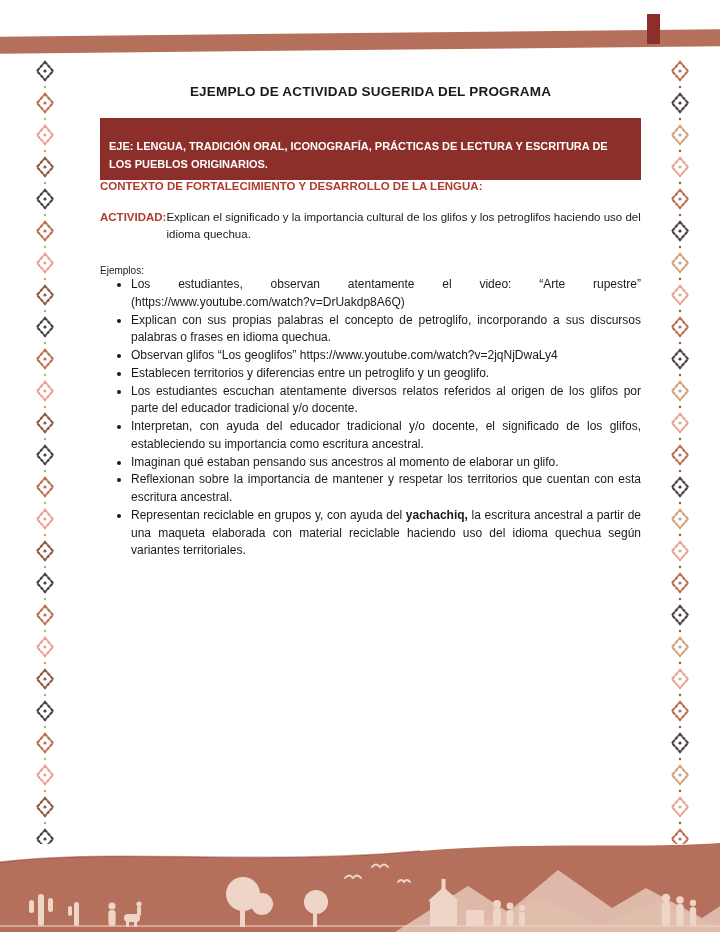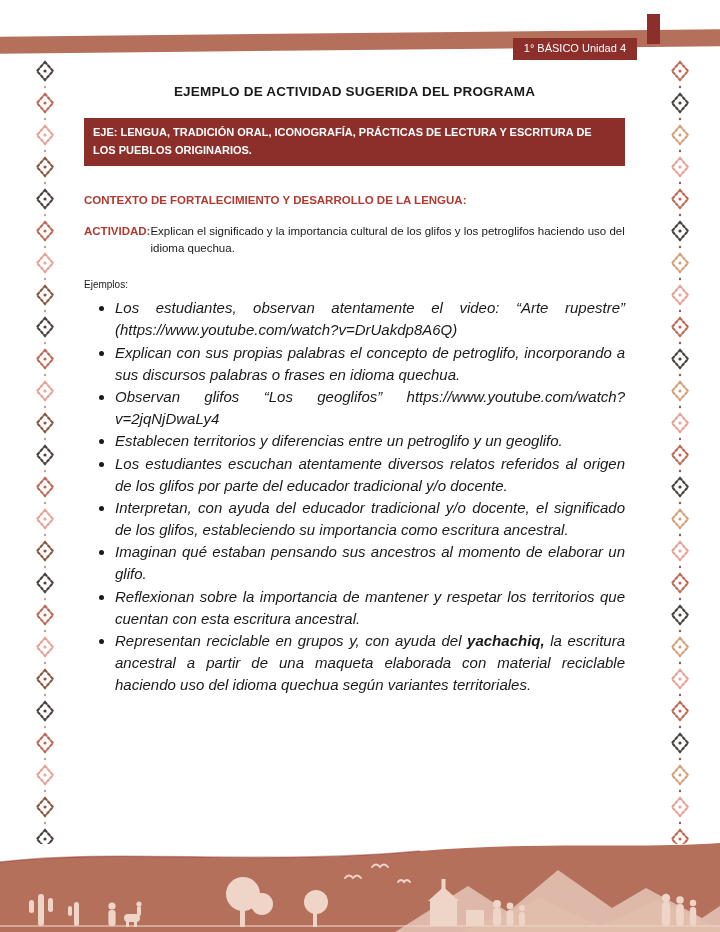--- a/index.html
+++ b/index.html
@@ -28,50 +28,47 @@
     color: #fff; font-size: 11px; line-height: 1; padding: 5px 11px 6px;
     white-space: nowrap;
   }
 
   
   .strip { position: absolute; top: 58px; }
   .strip-left { left: 33px; }
   .strip-right { right: 28px; }
 
   
-  .content { position: absolute; left: 84px; top: 84px; width: 541px; }
+  .content { position: absolute; left: 100px; top: 84px; width: 541px; }
   .title { font-size: 13.5px; font-weight: bold; text-align: center; letter-spacing: 0.2px; }
   .eje-banner {
     margin-top: 19px;
     background: var(--dark-red, #8c2f2b);
     color: #fff; font-weight: bold; font-size: 11px; line-height: 1.6;
-    padding: 6px 9px 7px;
-  }
-  .context-heading { margin-top: 28px; color: var(--accent-red, #a5362f); font-size: 11.5px; font-weight: bold; }
+    padding: 20px 9px 7px;
+  }
+  .context-heading { color: var(--accent-red, #a5362f); font-size: 11.5px; font-weight: bold; }
   .activity { margin-top: 17px; display: flex; align-items: flex-start; font-size: 11.5px; line-height: 1.48; }
   .activity-label { color: var(--accent-red, #c0392b); font-weight: bold; flex: 0 0 auto; margin-right: 0; }
   .examples-label { margin-top: 22px; font-size: 10px; }
-  ul.bullets { margin-top: 7px; padding-left: 31px; font-size: 15px; line-height: 1.48; list-style: disc; font-style: italic; }
+  ul.bullets { padding-left: 31px; font-size: 12px; line-height: 1.48; list-style: disc; }
   ul.bullets li { text-align: justify; }
   .bold { font-weight: bold; }
   .doc-link { color: inherit; text-decoration: none; cursor: pointer; }
 
   
   .footer-art { position: absolute; left: 0; bottom: 0; width: 720px; height: 94px; display: block; }
 </style>
 </head>
 <body>
 
 <div class="page">
 
   <div class="top-ribbon"></div>
   <div class="corner-tab"></div>
-  <div class="unit-badge">
-    <span>1° BÁSICO Unidad 4</span>
-  </div>
 
   <svg class="strip strip-left" width="24" height="786" aria-hidden="true">
     <defs>
       <pattern id="apL" width="24" height="128" patternUnits="userSpaceOnUse">
         <path d="M12 4 L20 13 L12 22 L4 13 Z" fill="none" stroke="#4a423e" stroke-width="2.2" stroke-dasharray="2.4 2.2" stroke-linecap="round"></path>
         <circle cx="12" cy="13" r="1.6" fill="#4a423e"></circle>
         <path d="M12 36 L20 45 L12 54 L4 45 Z" fill="none" stroke="#bf6b52" stroke-width="2.2" stroke-dasharray="2.4 2.2" stroke-linecap="round"></path>
         <circle cx="12" cy="45" r="1.6" fill="#bf6b52"></circle>
         <path d="M12 68 L20 77 L12 86 L4 77 Z" fill="none" stroke="#e8a092" stroke-width="2.2" stroke-dasharray="2.4 2.2" stroke-linecap="round"></path>
         <circle cx="12" cy="77" r="1.6" fill="#e8a092"></circle>

